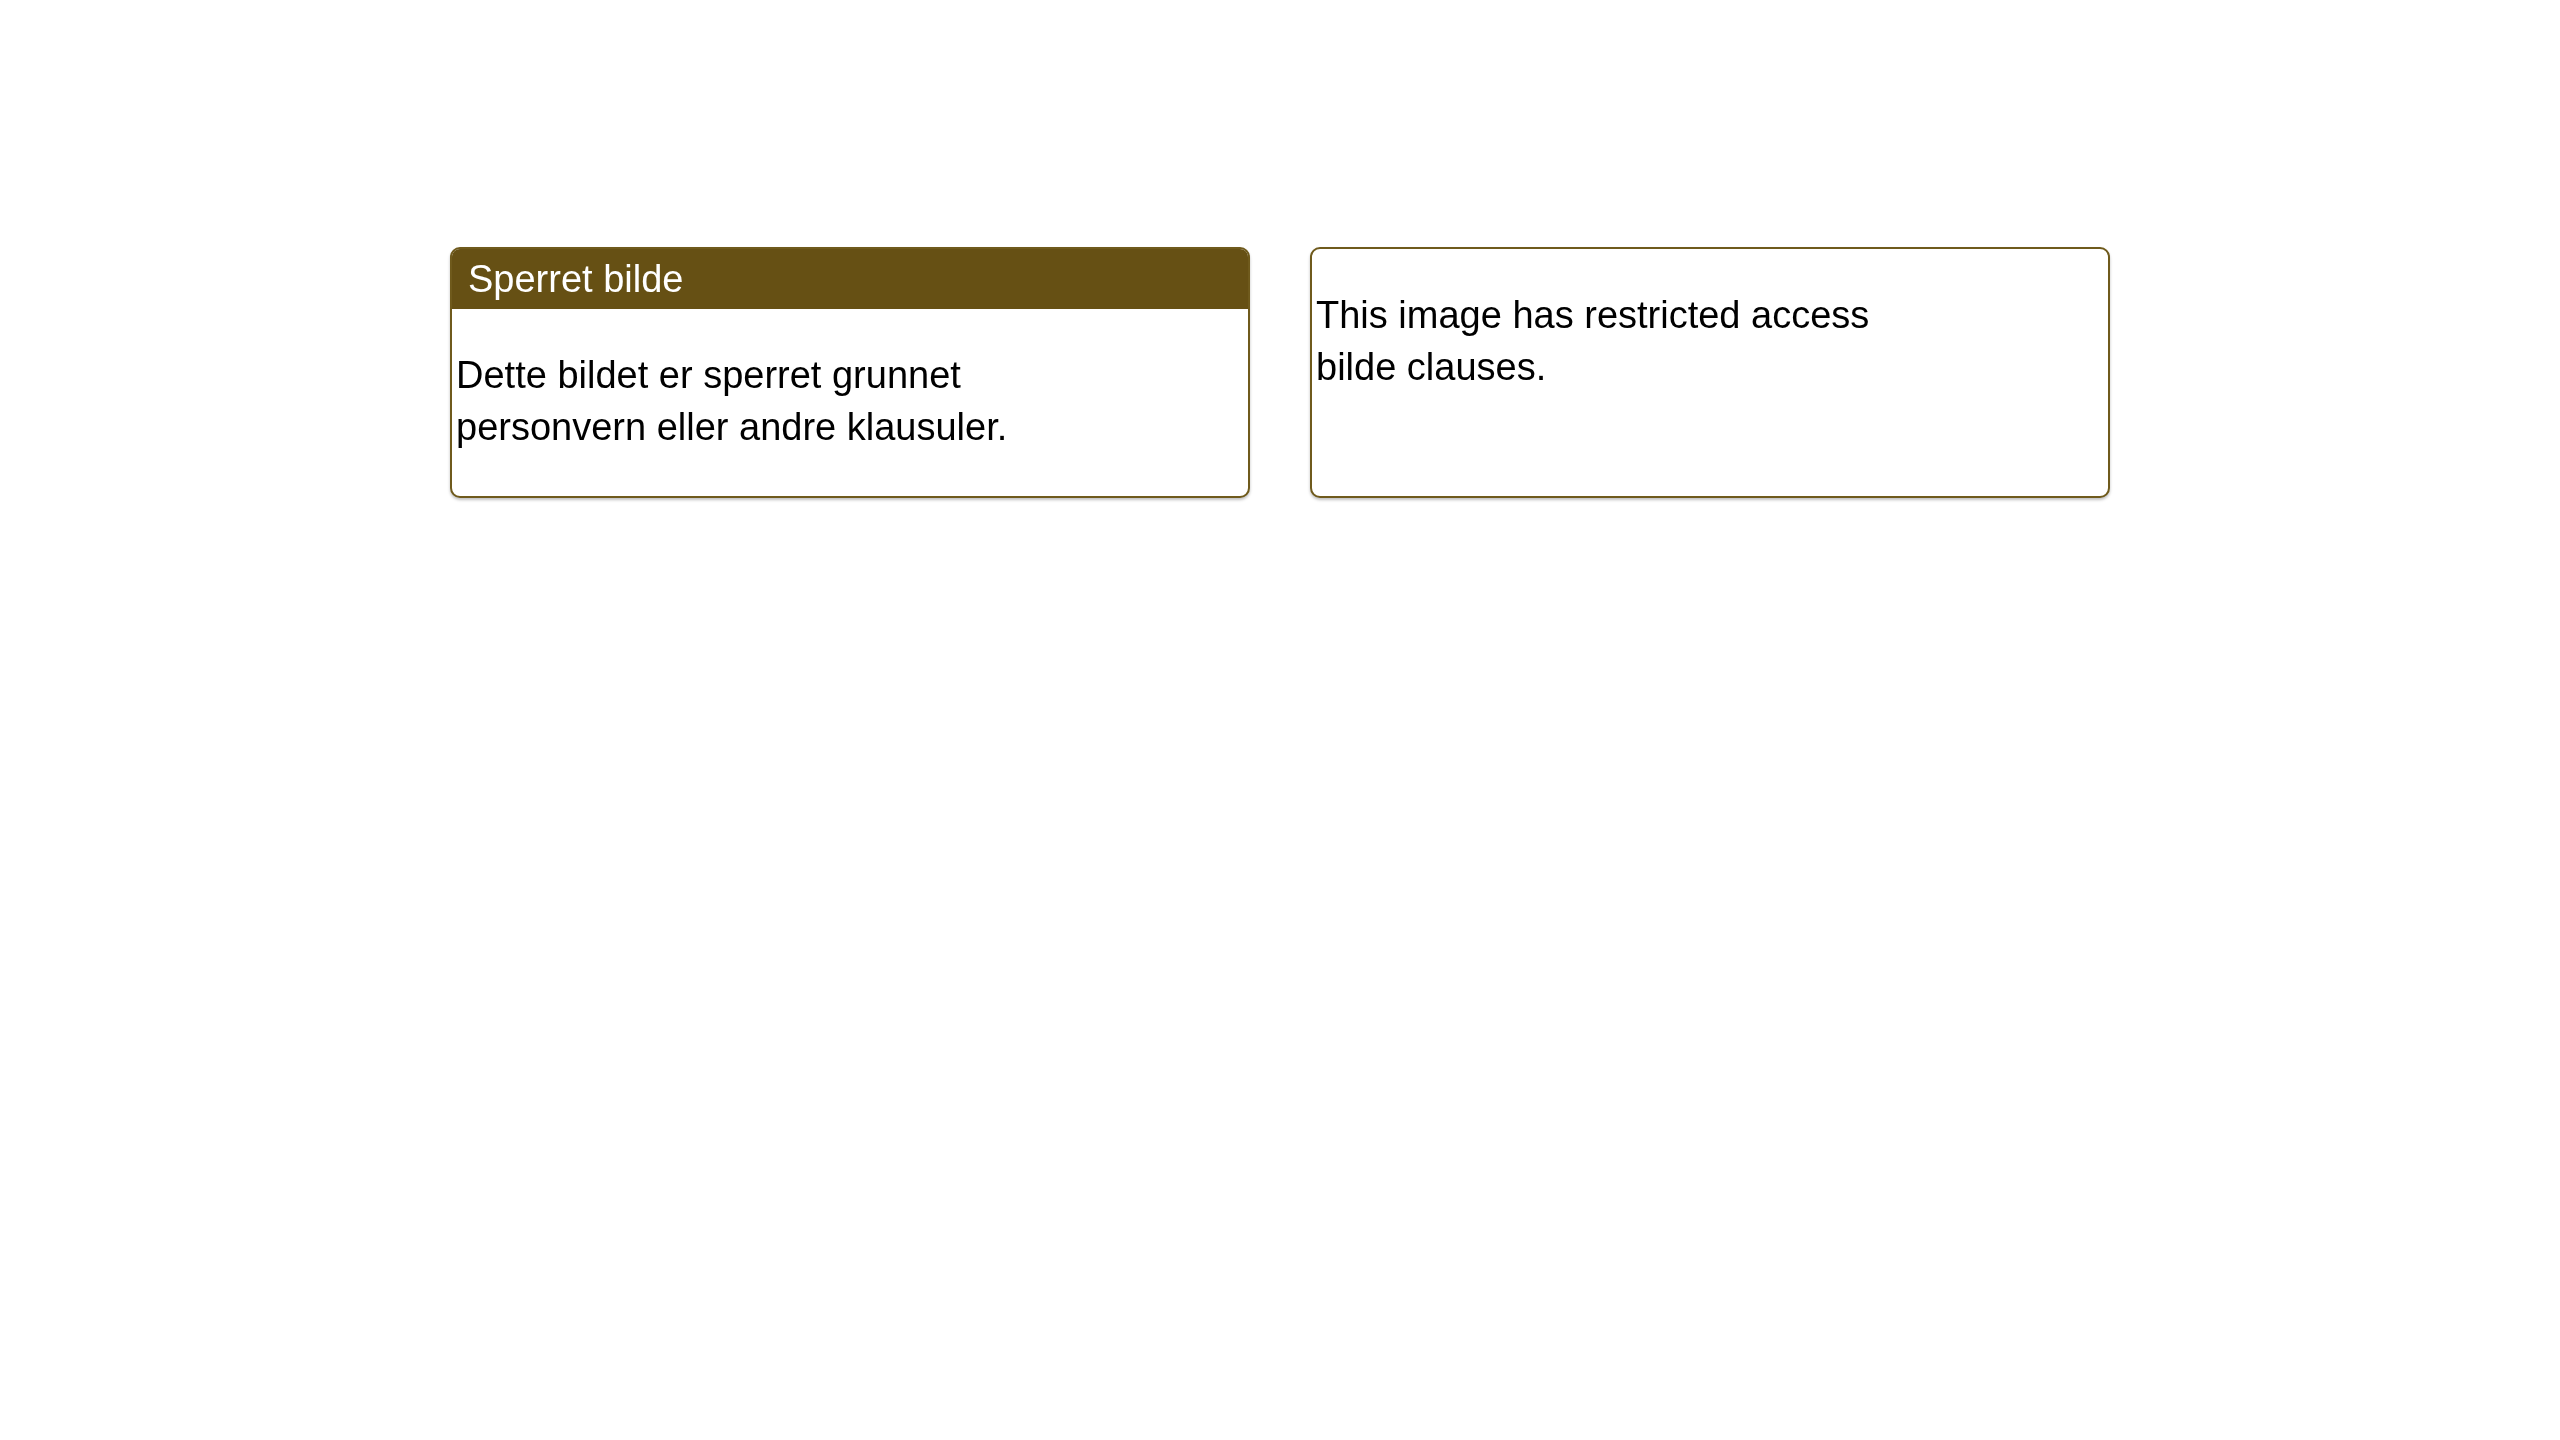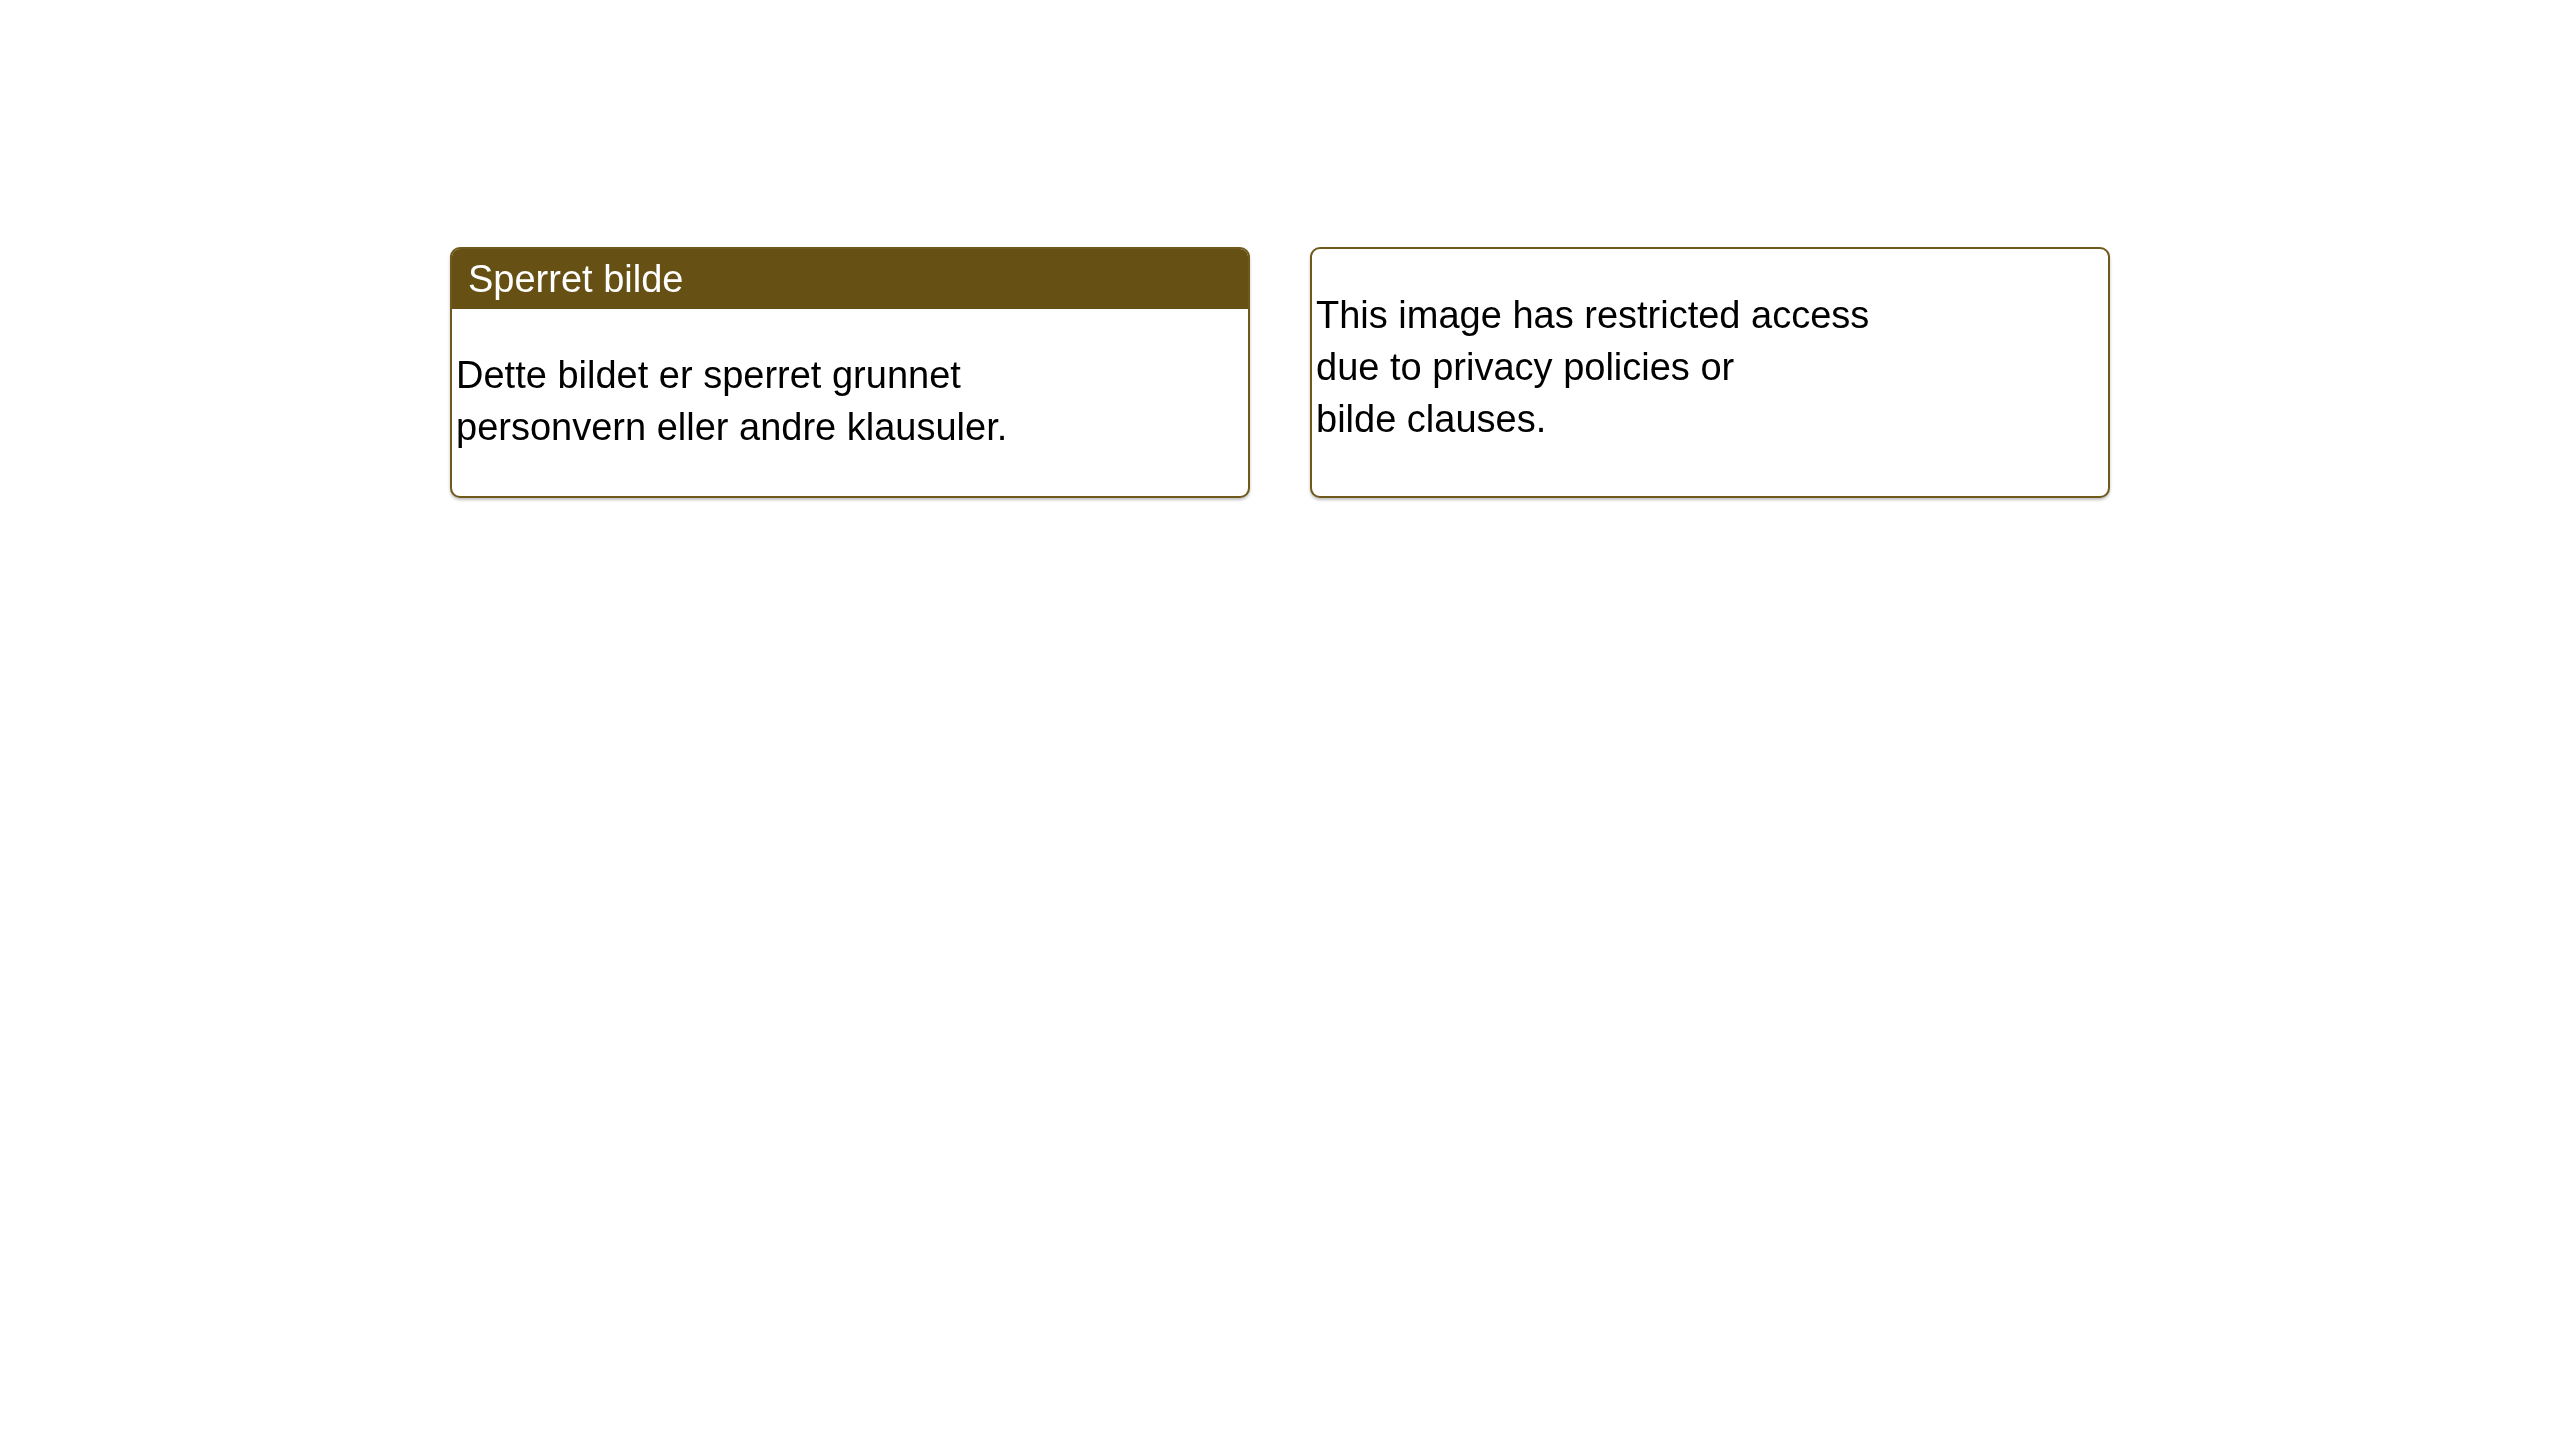--- a/index.html
+++ b/index.html
@@ -67,18 +67,17 @@
     </div>
     <div class="card__body">
       <span class="card__line">Dette bildet er sperret grunnet</span>
       <span class="card__line">personvern eller andre klausuler.</span>
     </div>
   </div>
 
   <div class="card card--en">
     <div class="card__body">
       <span class="card__line">This image has restricted access</span>
-      <span class="card__line">due to privacy policies or</span>
       <span class="card__line">bilde clauses.</span>
     </div>
   </div>
 
 </div>
 
 </body></html>

